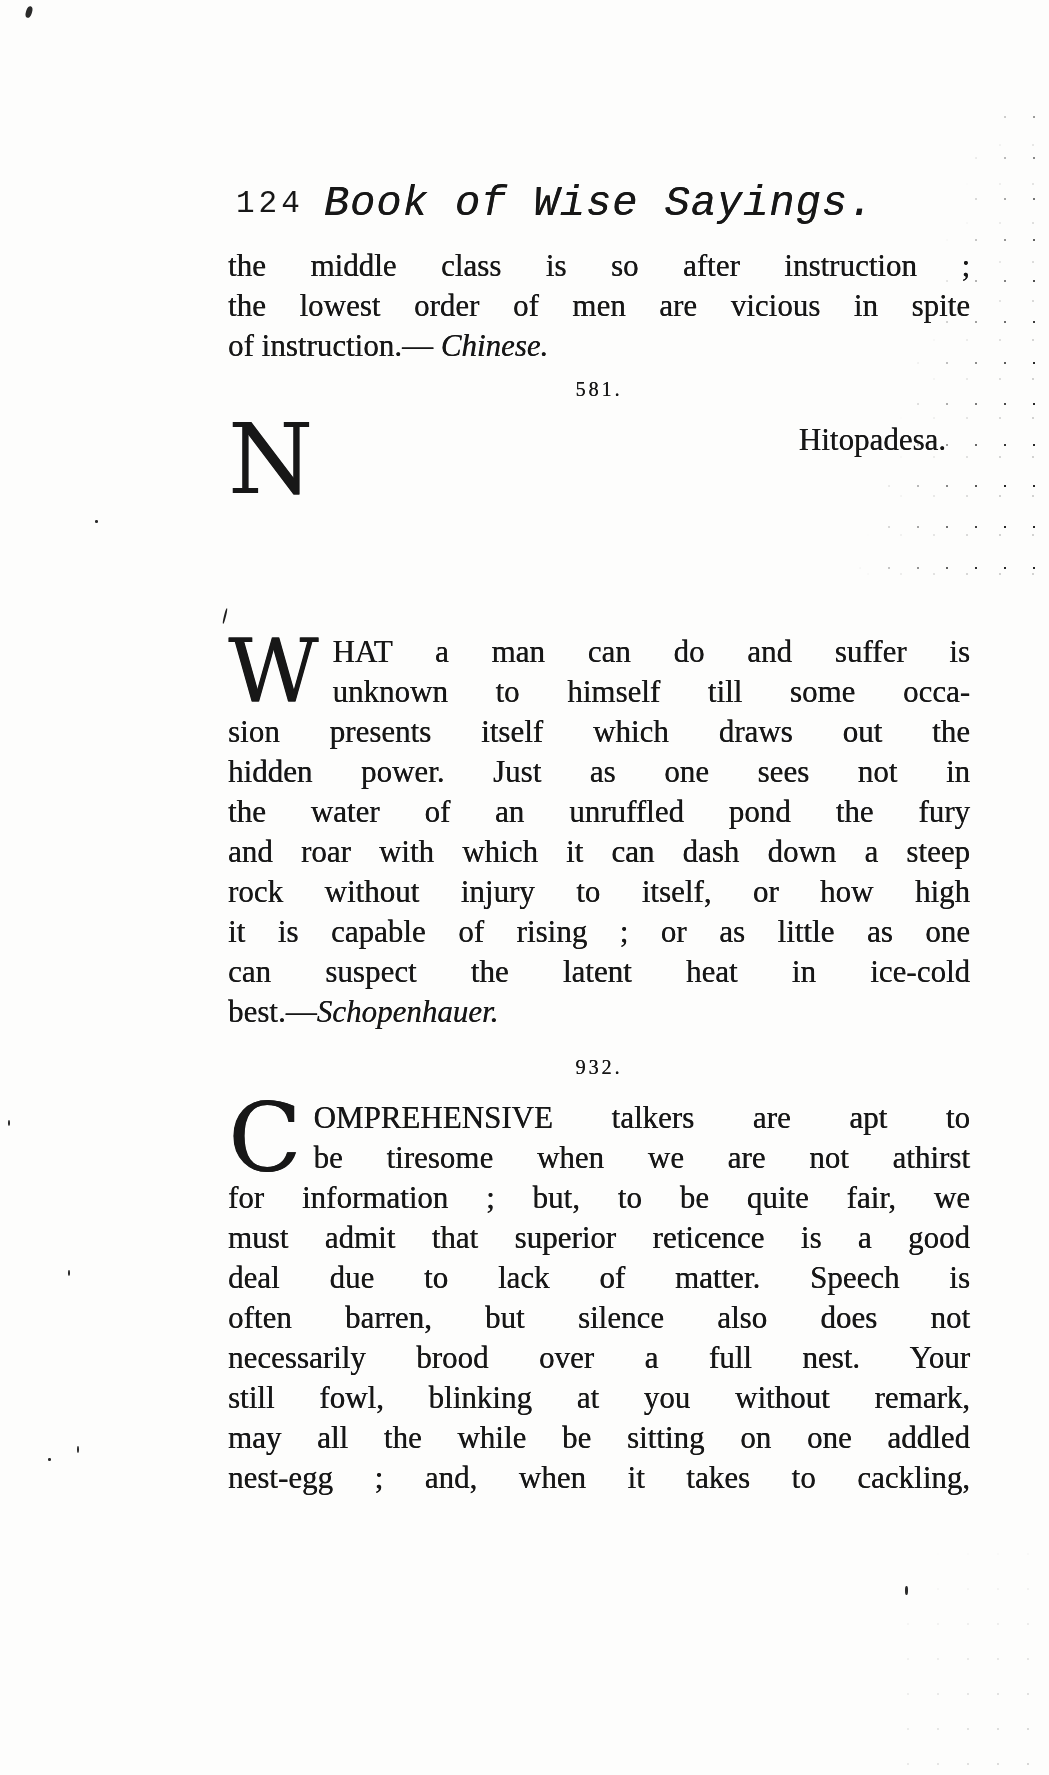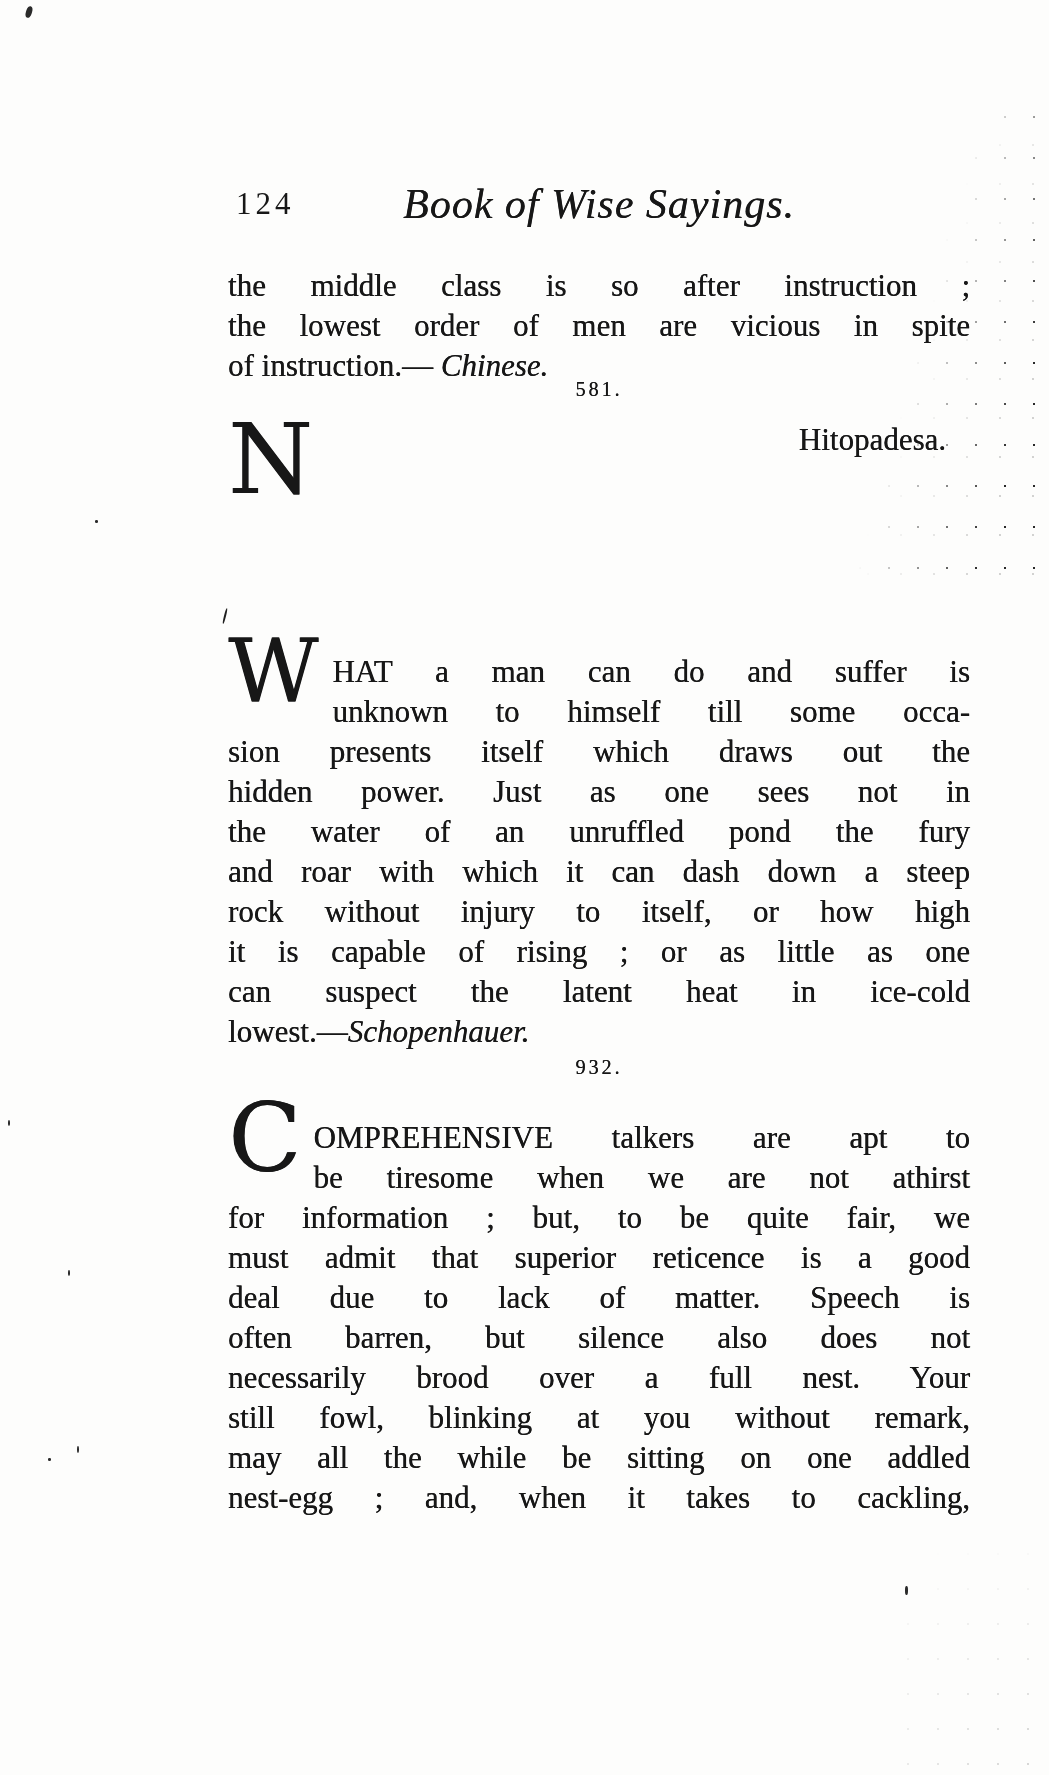--- a/index.html
+++ b/index.html
@@ -14,21 +14,21 @@
     position: relative;
     width: 1049px; height: 1775px;
     background: #fdfdfc;
   }
   .block {
     position: absolute;
     left: 228px;
     width: 742px;
   }
   
-  .header { top: 180px; height: 48px; }
+  .header { top: 180px; height: 48px; font-family: Liberation Mono, monospace; }
   .pageno {
     position: absolute; left: 8px; top: 6px;
     font-size: 31px; letter-spacing: 4px;
   }
   .running-title {
     text-align: center;
     font-style: italic;
     font-size: 42px;
     letter-spacing: 1px;
     text-shadow: 0.3px 0 0 currentColor;
@@ -36,21 +36,20 @@
   
   .lines, .lastline, .attrib {
     font-size: 31px;
     line-height: 40px;
     text-shadow: 0.3px 0 0 currentColor;
   }
   .lines {
     text-align: justify;
     text-align-last: justify;
     text-justify: inter-word;
-    margin-top: 20px;
   }
   .lastline { text-align: left; }
   .attrib {
     text-align: right;
     padding-right: 24px;
   }
   .it { font-style: italic; }
   .h-num {
     text-align: center;
     font-size: 20px;
@@ -141,21 +140,21 @@
 
   <div class="block h-num" style="top:378px">581.</div>
   <section class="block" style="top:420px">
     <span class="dropcap dc-n">N</span>
     <div class="attrib">Hitopadesa.</div>
   </section>
 
   <section class="block" style="top:632px">
     <span class="dropcap dc-w">W</span>
     <div class="lines">HAT a man can do and suffer is<br>unknown to himself till some occa-<br>sion presents itself which draws out the<br>hidden power.  Just as one sees not in<br>the water of an unruffled pond the fury<br>and roar with which it can dash down a steep<br>rock without injury to itself, or how high<br>it is capable of rising ; or as little as one<br>can suspect the latent heat in ice-cold</div>
-    <div class="lastline"><span>lowest.—</span><span class="it">Schopenhauer.</span></div>
+    <div class="lastline"><span>best.—</span><span class="it">Schopenhauer.</span></div>
   </section>
 
   <div class="block h-num" style="top:1056px">932.</div>
   <section class="block" style="top:1098px">
     <span class="dropcap dc-c">C</span>
     <div class="lines">OMPREHENSIVE talkers are apt to<br>be tiresome when we are not athirst<br>for information ; but, to be quite fair, we<br>must admit that superior reticence is a good<br>deal due to lack of matter.  Speech is<br>often barren, but silence also does not<br>necessarily brood over a full nest.  Your<br>still fowl, blinking at you without remark,<br>may all the while be sitting on one addled<br>nest-egg ; and, when it takes to cackling,</div>
   </section>
 
 </div>
 

